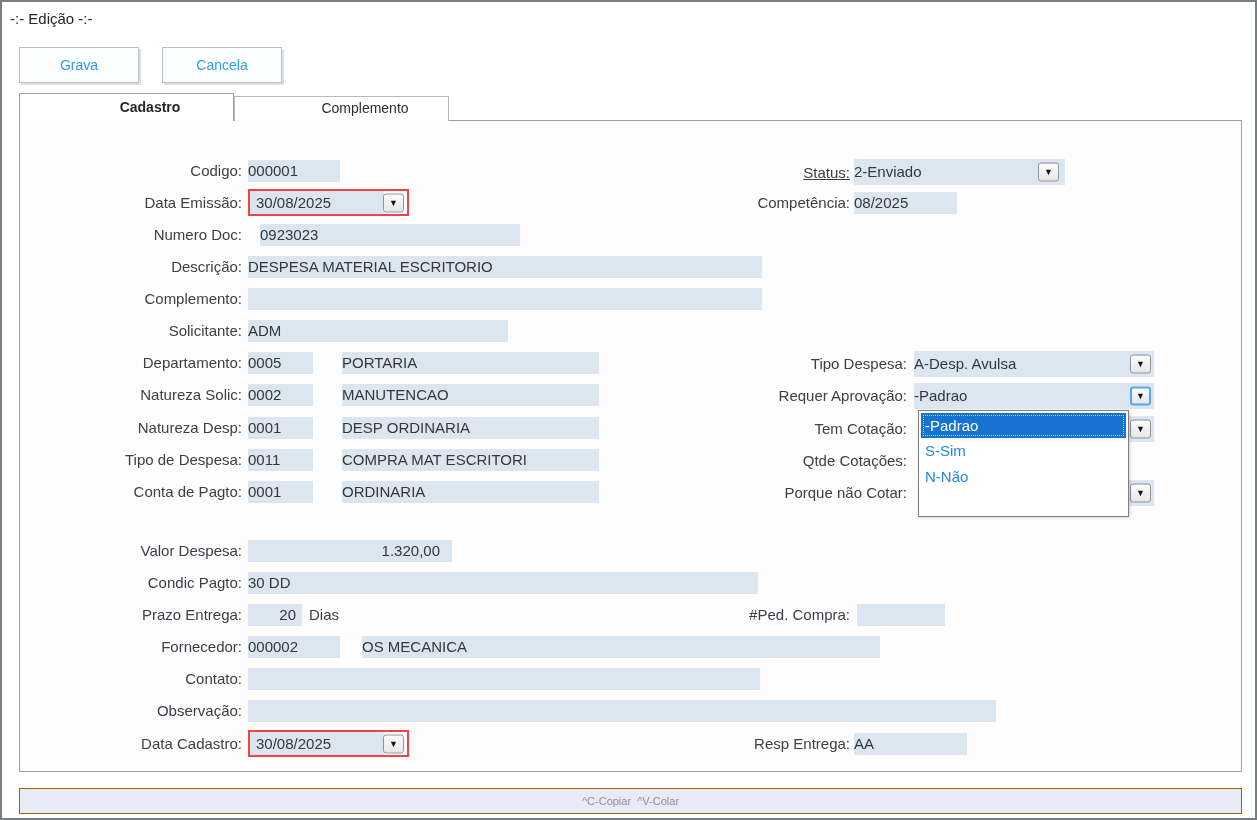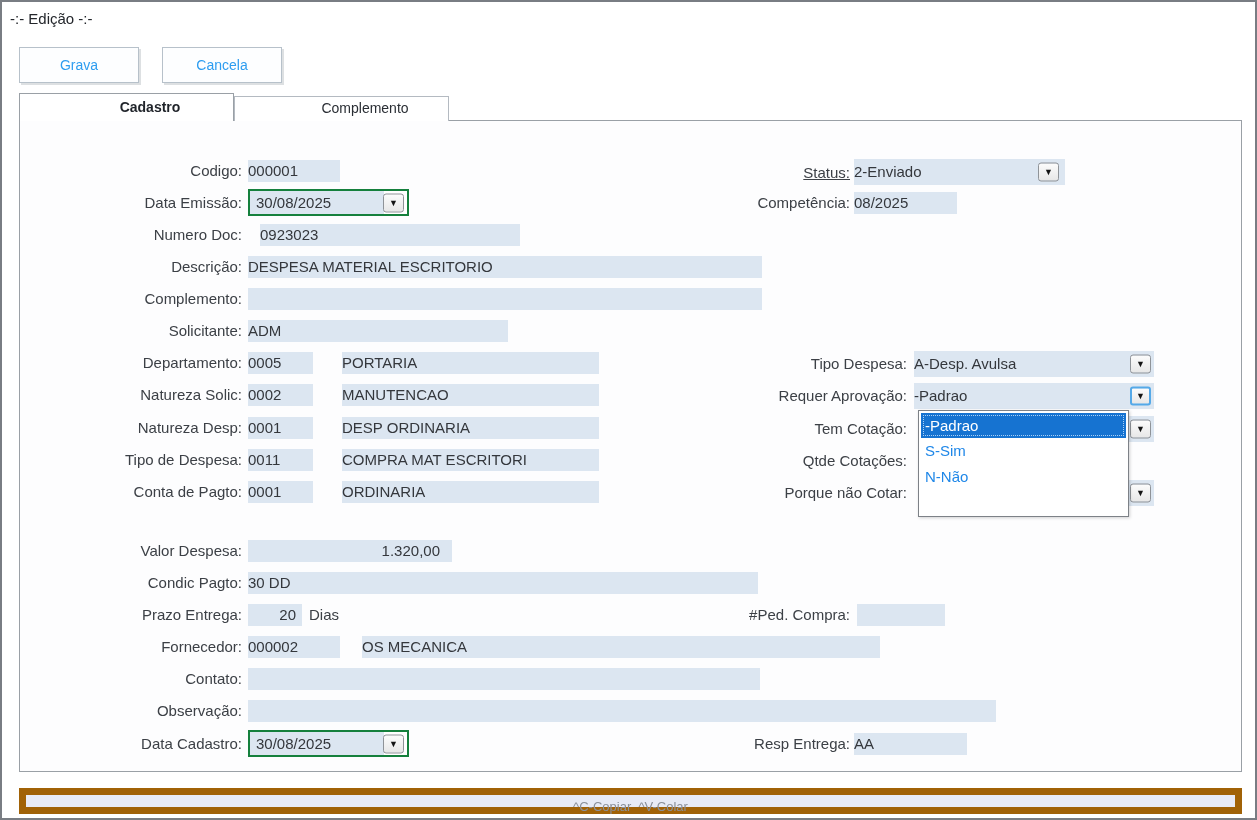--- a/index.html
+++ b/index.html
@@ -27,30 +27,30 @@
     box-sizing:border-box;z-index:2;white-space:nowrap;overflow:hidden;}
   .fld.tall{height:26px;line-height:26px;}
   .fld.r{text-align:right;padding-right:12px;padding-left:0;}
   .arrow-btn{
     position:absolute;right:3px;top:50%;transform:translateY(-50%);
     width:21px;height:19px;box-sizing:border-box;cursor:pointer;
     background:linear-gradient(#fcfcfc,#e7e7e7);border:1px solid #8f9398;border-radius:3px;
     font-size:9px;line-height:16px;text-align:center;color:#141414;
   }
   .arrow-btn.focused{border:2px solid #55a9e8;line-height:14px;}
-  .combo{position:absolute;height:27px;box-sizing:border-box;border:2px solid #15803d;background:#ffffff;z-index:2;}
+  .combo{position:absolute;height:27px;box-sizing:border-box;border:2px solid #ef4444;background:#ffffff;z-index:2;}
   .combo .val{position:absolute;left:0;top:0;bottom:0;width:calc(100% - 29px);background:#dce6f1;
     padding-left:6px;line-height:23px;font-size:15px;color:#34373c;white-space:nowrap;overflow:hidden;}
   .popup{position:absolute;left:916px;top:408px;width:211px;height:107px;box-sizing:border-box;
     background:#ffffff;border:1px solid #7d8187;z-index:10;box-shadow:1px 1px 3px rgba(0,0,0,.18);}
   .popup-item{height:26px;line-height:26px;font-size:15px;color:#1f87e8;padding-left:6px;cursor:pointer;}
   .popup-item.selected{margin:2px 2px 0 2px;height:25px;line-height:25px;padding-left:4px;
     background:#1673d1;color:#ffffff;outline:1px dotted #a9d0f5;outline-offset:-3px;}
   .statusbar{position:absolute;left:17px;top:786px;width:1223px;height:26px;box-sizing:border-box;
-    background:#e8ebf6;border:7px solid #a16207;text-align:center;line-height:24px;font-size:13px;
+    background:#e8ebf6;border:1px solid #a16207;text-align:center;line-height:24px;font-size:11px;
     color:#8b909a;z-index:2;white-space:pre;}
 </style>
 </head>
 <body>
 
 <div id="window">
 
   <div class="title">-:- Edição -:-</div>
 
   <div class="btn" style="left:17px;">Grava</div>

